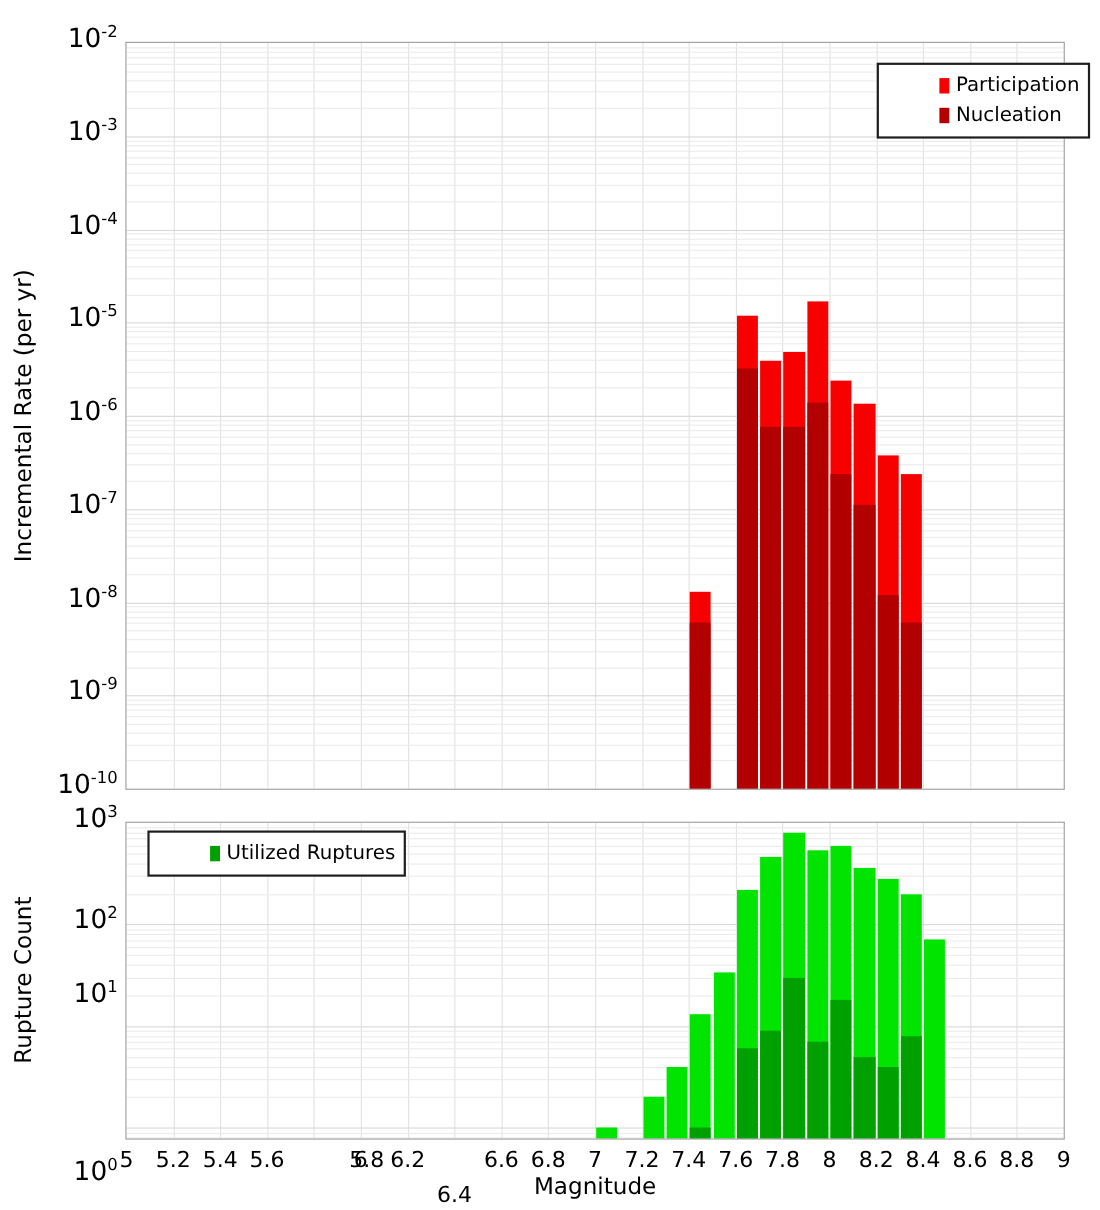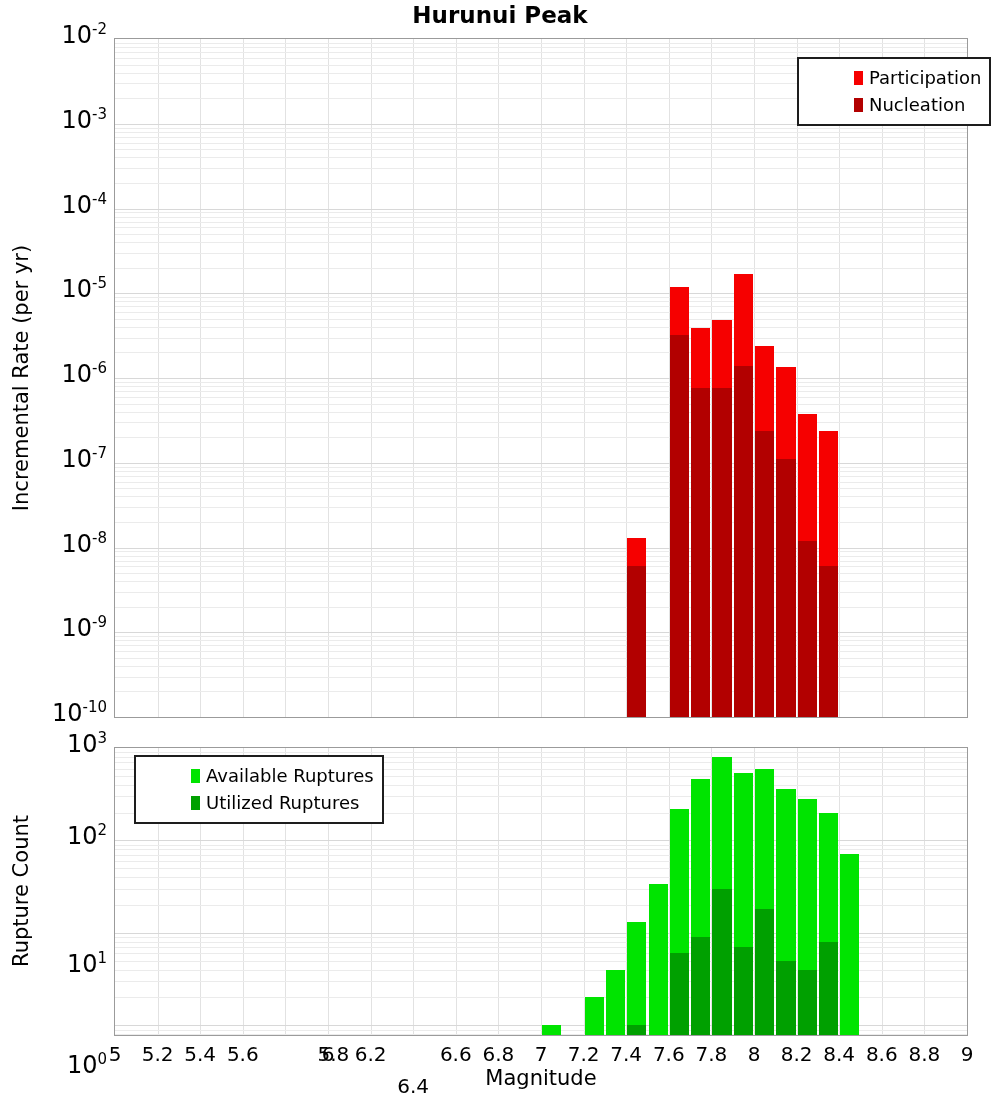--- a/index.html
+++ b/index.html
@@ -23,21 +23,20 @@
   .legend{position:absolute;background:#ffffff;border:2px solid #1d1d1d;z-index:6;
           padding:5px 8px 6px 7px;}
   .legend-item{display:flex;align-items:center;height:27px;padding-left:48px;}
   .legend-swatch{display:inline-block;width:9px;height:14px;margin-right:6px;flex:0 0 auto;}
   .legend-label{font-size:18px;white-space:nowrap;}
 </style>
 </head>
 <body>
 
 <div class="fig">
-  <div class="title">Hurunui Peak</div>
   <div class="ylabel-rot" style="top:378px">Incremental Rate (per yr)</div>
   <div class="ylabel-rot" style="top:891px">Rupture Count</div>
   <div class="xlabel">Magnitude</div>
   <div id="chart-layer" style="position:absolute;left:0;top:0;width:1000px;height:1100px;">
       <div class="panel-bg" style="left: 115px; top: 39px; width: 852px; height: 678px;"></div>
       <div class="gridline-v" style="left: 157.6px; top: 39px; height: 678px;"></div>
       <div class="gridline-v" style="left: 200.2px; top: 39px; height: 678px;"></div>
       <div class="gridline-v" style="left: 242.8px; top: 39px; height: 678px;"></div>
       <div class="gridline-v" style="left: 285.4px; top: 39px; height: 678px;"></div>
       <div class="gridline-v" style="left: 328px; top: 39px; height: 678px;"></div>
@@ -231,21 +230,21 @@
       <div class="bar" style="left: 669.8px; top: 953.369px; width: 19.3px; height: 81.631px; background: rgb(0, 160, 0); z-index: 3;"></div>
       <div class="bar" style="left: 691.1px; top: 937.093px; width: 19.3px; height: 97.9074px; background: rgb(0, 160, 0); z-index: 3;"></div>
       <div class="bar" style="left: 712.4px; top: 888.762px; width: 19.3px; height: 146.238px; background: rgb(0, 160, 0); z-index: 3;"></div>
       <div class="bar" style="left: 733.7px; top: 947.181px; width: 19.3px; height: 87.819px; background: rgb(0, 160, 0); z-index: 3;"></div>
       <div class="bar" style="left: 755px; top: 909.268px; width: 19.3px; height: 125.732px; background: rgb(0, 160, 0); z-index: 3;"></div>
       <div class="bar" style="left: 776.3px; top: 960.688px; width: 19.3px; height: 74.3122px; background: rgb(0, 160, 0); z-index: 3;"></div>
       <div class="bar" style="left: 797.6px; top: 969.645px; width: 19.3px; height: 65.3547px; background: rgb(0, 160, 0); z-index: 3;"></div>
       <div class="bar" style="left: 818.9px; top: 941.821px; width: 19.3px; height: 93.1793px; background: rgb(0, 160, 0); z-index: 3;"></div>
       <div class="ytick" style="left: 107px; top: 743px;"><span>10</span><sup>3</sup></div>
       <div class="ytick" style="left: 107px; top: 835.432px;"><span>10</span><sup>2</sup></div>
-      <div class="ytick" style="left: 107px; top: 963px; text-align: center;"><span>10</span><sup>1</sup></div>
+      <div class="ytick" style="left: 107px; top: 902px; text-align: center;"><span>10</span><sup>1</sup></div>
       <div class="ytick" style="left: 107px; top: 1020.29px; margin-top: 44px;"><span>10</span><sup>0</sup></div>
       <div class="xtick" style="left: 115px; top: 1042px;">5</div>
       <div class="xtick" style="left: 157.6px; top: 1042px;">5.2</div>
       <div class="xtick" style="left: 200.2px; top: 1042px;">5.4</div>
       <div class="xtick" style="left: 242.8px; top: 1042px;">5.6</div>
       <div class="xtick" style="left: 285.4px; top: 1042px; margin-left: 48px;">5.8</div>
       <div class="xtick" style="left: 328px; top: 1042px;">6</div>
       <div class="xtick" style="left: 370.6px; top: 1042px;">6.2</div>
       <div class="xtick" style="left: 413.2px; top: 1074px;">6.4</div>
       <div class="xtick" style="left: 455.8px; top: 1042px;">6.6</div>
@@ -257,22 +256,18 @@
       <div class="xtick" style="left: 711.4px; top: 1042px;">7.8</div>
       <div class="xtick" style="left: 754px; top: 1042px;">8</div>
       <div class="xtick" style="left: 796.6px; top: 1042px;">8.2</div>
       <div class="xtick" style="left: 839.2px; top: 1042px;">8.4</div>
       <div class="xtick" style="left: 881.8px; top: 1042px;">8.6</div>
       <div class="xtick" style="left: 924.4px; top: 1042px;">8.8</div>
       <div class="xtick" style="left: 967px; top: 1042px;">9</div>
       <div class="panel-border" style="left: 114px; top: 747px; width: 852px; height: 287px;"></div>
       <div class="legend" style="left: 134px; top: 755px;">
         <div class="legend-item">
-          <span class="legend-swatch" style="background: rgb(0, 228, 0);"></span>
-          <span class="legend-label">Available Ruptures</span>
-        </div>
-        <div class="legend-item">
           <span class="legend-swatch" style="background: rgb(0, 160, 0);"></span>
           <span class="legend-label">Utilized Ruptures</span>
         </div>
       </div>
     </div>
 </div>
 
 </body></html>

